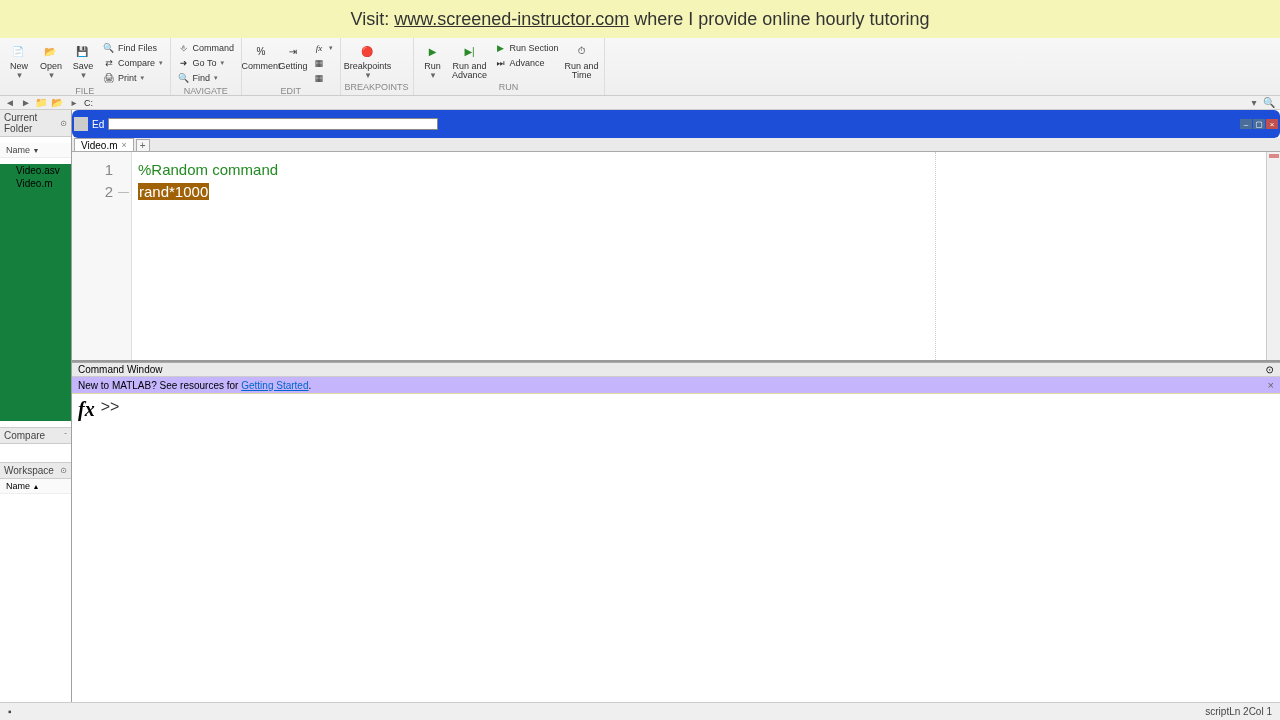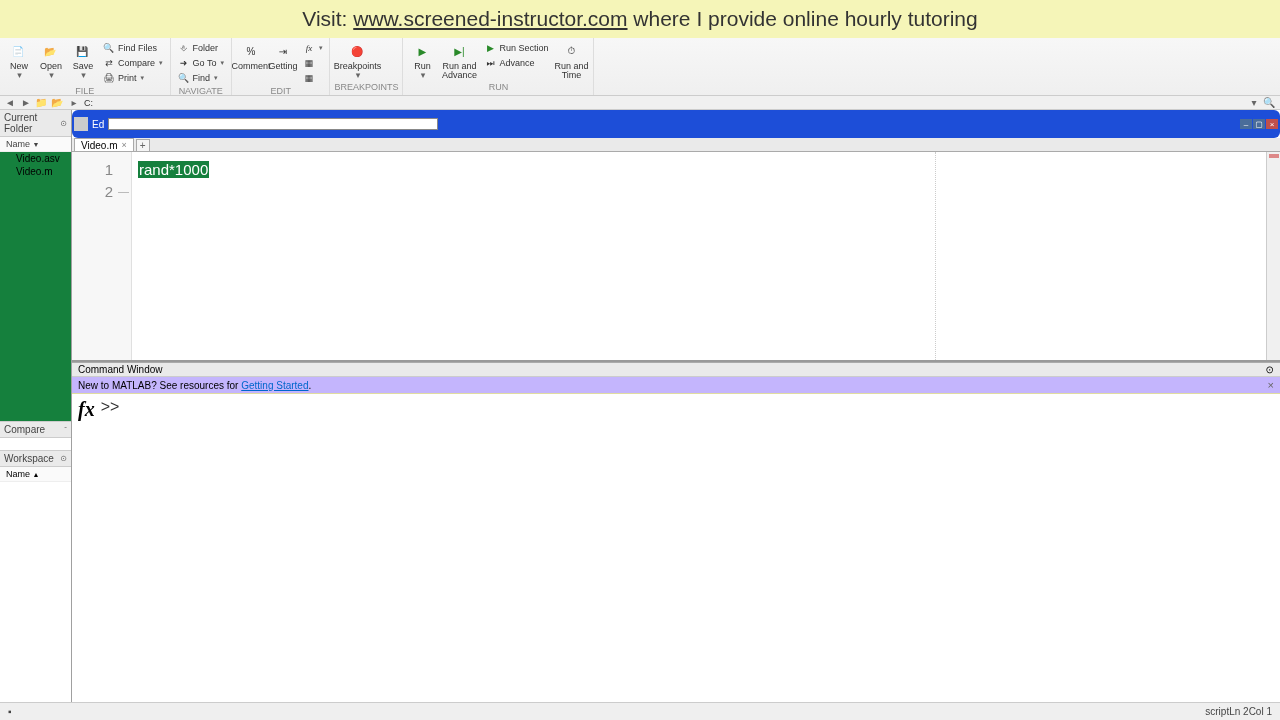--- a/index.html
+++ b/index.html
@@ -1,39 +1,39 @@
 <!DOCTYPE html>
 <html><head>
 <meta charset="utf-8">
 <style>
 * { margin: 0; padding: 0; box-sizing: border-box; font-family: "Segoe UI", Arial, sans-serif; }
 body { width: 1280px; height: 720px; overflow: hidden; background: #fff; position: relative; }
 
-.banner { height: 38px; background: #f5f5b8; display: flex; align-items: center; justify-content: center; font-size: 21px; color: #333; }
+.banner { height: 38px; background: #f5f5b8; display: flex; align-items: center; justify-content: center; font-size: 18px; color: #333; }
 .banner .url { text-decoration: underline; }
 
 .ribbon { height: 58px; background: linear-gradient(#f7f7f7, #efefef); border-bottom: 1px solid #ccc; display: flex; font-size: 10px; color: #333; }
 .rgroup { display: flex; flex-direction: column; border-right: 1px solid #ddd; padding: 2px 4px; }
 .rgroup-body { display: flex; gap: 2px; flex: 1; align-items: flex-start; }
 .rgroup-label { text-align: center; font-size: 9px; color: #888; padding-top: 1px; height: 12px; }
 .bigbtn { display: flex; flex-direction: column; align-items: center; width: 30px; cursor: pointer; padding-top: 2px; }
 .bigbtn .ico { width: 18px; height: 18px; margin-bottom: 2px; display: flex; align-items: center; justify-content: center; }
 .bigbtn span { font-size: 9px; text-align: center; line-height: 9px; }
 .smallstack { display: flex; flex-direction: column; gap: 1px; padding-top: 1px; }
 .smallbtn { display: flex; align-items: center; gap: 3px; font-size: 9px; cursor: pointer; padding: 1px 3px; white-space: nowrap; }
 .smallbtn .s-ico { width: 12px; height: 12px; display: inline-flex; align-items: center; justify-content: center; }
 .dropdown-arrow { font-size: 7px; color: #666; margin-left: 1px; }
 
 .addrbar { height: 14px; background: #f0f0f0; border-bottom: 1px solid #ccc; display: flex; align-items: center; padding: 0 4px; font-size: 10px; gap: 4px; }
 .addrbar .navbtn { width: 12px; height: 12px; display: flex; align-items: center; justify-content: center; color: #666; cursor: pointer; }
 .addrbar .path { font-size: 9px; color: #333; }
 
 .main-area { display: flex; height: 610px; }
 
-.left-col { width: 72px; display: flex; flex-direction: column; border-right: 1px solid #a0a0a0; }
+.left-col { width: 72px; display: flex; flex-direction: column; border-right: 1px solid #a0a0a0; gap: 6px; }
 .panel-hdr { background: #eaeaea; border-bottom: 1px solid #ccc; font-size: 10px; padding: 2px 4px; display: flex; justify-content: space-between; align-items: center; color: #444; }
 .panel-hdr .arrow { font-size: 8px; color: #666; cursor: pointer; }
 .file-hdr { font-size: 9px; padding: 2px 6px; border-bottom: 1px solid #eee; color: #444; background: #fafafa; }
 .file-list { flex: 1; background: #15803d; font-size: 10px; }
 .file-item { padding: 1px 6px 1px 16px; cursor: pointer; }
 .details-panel { border-top: 1px solid #ccc; }
 .details-body { height: 12px; }
 .workspace-panel { border-top: 1px solid #ccc; }
 .ws-hdr { font-size: 9px; padding: 2px 6px; border-bottom: 1px solid #eee; background: #fafafa; }
 .ws-body { flex: 1; background: #fff; min-height: 180px; }
@@ -54,21 +54,21 @@
 .tab .tabx { font-size: 9px; color: #888; cursor: pointer; }
 .addtab { width: 14px; height: 12px; border: 1px solid #aaa; border-bottom: none; background: #f5f5f5; display: flex; align-items: center; justify-content: center; font-size: 10px; color: #666; cursor: pointer; margin-left: 2px; }
 
 .editor-body { flex: 1; display: flex; background: #fff; border-bottom: 2px solid #999; position: relative; }
 .gutter { width: 60px; background: #f7f7f7; border-right: 1px solid #e0e0e0; font-family: Consolas, monospace; font-size: 15px; color: #888; padding-top: 6px; }
 .gutter .ln { height: 22px; display: flex; align-items: center; justify-content: flex-end; padding-right: 18px; position: relative; }
 .gutter .ln .dash { position: absolute; right: 2px; color: #aaa; font-size: 11px; }
 .code { flex: 1; font-family: Consolas, monospace; font-size: 15px; padding: 6px 6px; position: relative; }
 .codeline { height: 22px; display: flex; align-items: center; }
 .comment { color: #228b22; }
-.selected { background: #15803d; color: #fff; padding: 0 1px; }
+.selected { background: #a16207; color: #fff; padding: 0 1px; }
 .vdiv { position: absolute; right: 330px; top: 0; bottom: 0; border-left: 1px dotted #ccc; }
 .ed-scroll { width: 14px; background: #f0f0f0; border-left: 1px solid #ccc; }
 .ed-scroll .marker { width: 10px; height: 4px; margin: 2px auto; }
 
 .cmd-panel { display: flex; flex-direction: column; }
 .cmd-hdr { background: #eaeaea; border-top: 1px solid #aaa; border-bottom: 1px solid #ccc; font-size: 10px; padding: 1px 6px; display: flex; justify-content: space-between; align-items: center; }
 .cmd-info { background: #c4b5fd; border-bottom: 1px solid #e0dca0; font-size: 10px; padding: 2px 6px; display: flex; justify-content: space-between; align-items: center; }
 .cmd-info a { color: #0066cc; text-decoration: underline; cursor: pointer; }
 .cmd-info .closex { cursor: pointer; color: #666; font-size: 11px; }
 .cmd-body { flex: 1; background: #fff; padding: 4px 6px; display: flex; align-items: flex-start; font-family: Consolas, monospace; font-size: 16px; min-height: 270px; }
@@ -124,21 +124,21 @@
       </div>
     </div>
     <div class="rgroup-label">FILE</div>
   </div>
 
   <div class="rgroup">
     <div class="rgroup-body">
       <div class="smallstack">
         <div class="smallbtn">
             <span class="s-ico">⎀</span>
-            <span>Folder</span>
+            <span>Command</span>
           </div>
         <div class="smallbtn">
             <span class="s-ico">➜</span>
             <span>Go To</span>
             <span class="dropdown-arrow">▾</span>
           </div>
         <div class="smallbtn">
             <span class="s-ico">🔍</span>
             <span>Find</span>
             <span class="dropdown-arrow">▾</span>
@@ -287,20 +287,23 @@
         <div class="ln">
             <span>1</span>
           </div>
         <div class="ln">
             <span>2</span>
             <span class="dash">—</span>
           </div>
       </div>
       <div class="code">
         <div class="codeline">
+            <span class="comment">%Random command</span>
+          </div>
+        <div class="codeline">
             <span class="selected">rand*1000</span>
           </div>
         <div class="vdiv"></div>
       </div>
       <div class="ed-scroll">
         <div class="marker" style="background:#d88"></div>
       </div>
     </div>
 
     <div class="cmd-panel" style="flex:1">

